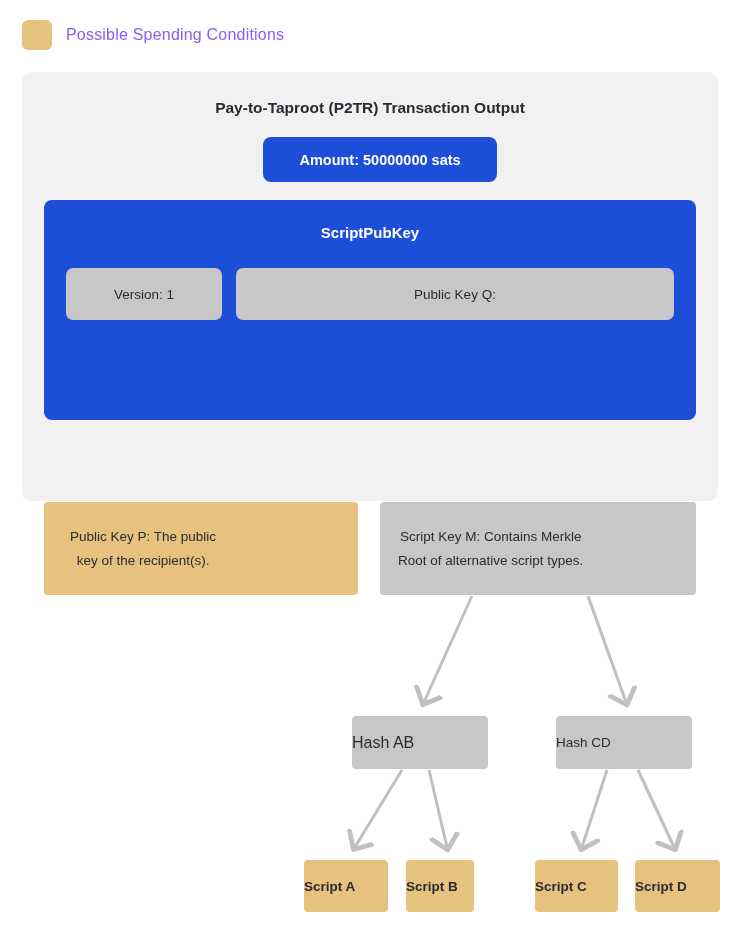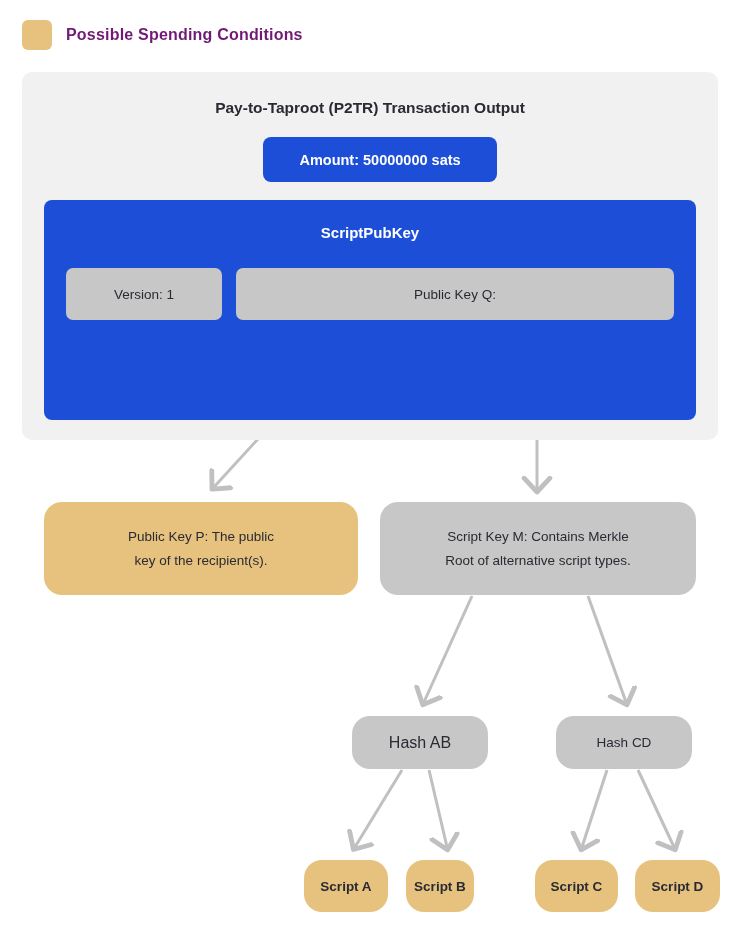--- a/index.html
+++ b/index.html
@@ -33,33 +33,32 @@
     gap: 14px;
   }
   .legend-swatch {
     width: 30px;
     height: 30px;
     border-radius: 6px;
     background: #e7c27e;
   }
   .legend-label {
     font-size: 16px;
-    color: #701a75;
+    color: #8b5cf6;
     letter-spacing: 0.2px;
     white-space: nowrap;
-    font-weight: bold;
   }
 
   
   .card {
     position: absolute;
     left: 22px;
     top: 72px;
     width: 696px;
-    height: 368px;
+    height: 429px;
     background: #f1f1f1;
     border-radius: 10px;
   }
   .card-title {
     position: absolute;
     left: 0;
     top: 27px;
     width: 100%;
     text-align: center;
     font-size: 15.5px;
@@ -119,24 +118,23 @@
     justify-content: center;
     font-size: 13.5px;
     color: #2a2a33;
   }
   .field-version { width: 156px; }
   .field-pubkeyq { width: 438px; }
 
   
   .node {
     position: absolute;
-    border-radius: 18px;
-    display: flex;
-    align-items: center;
-    justify-content: center;
+    border-radius: 4px;
+    display: flex;
+    align-items: center;
     text-align: center;
     box-sizing: border-box;
   }
   .node-orange { background: #e7c27e; color: #2a2a33; }
   .node-gray   { background: #c7c7c7; color: #2a2a33; }
 
   .node-pubkey-p {
     left: 44px; top: 502px; width: 314px; height: 93px;
     font-size: 13.5px; line-height: 24px; padding: 0 26px;
   }

